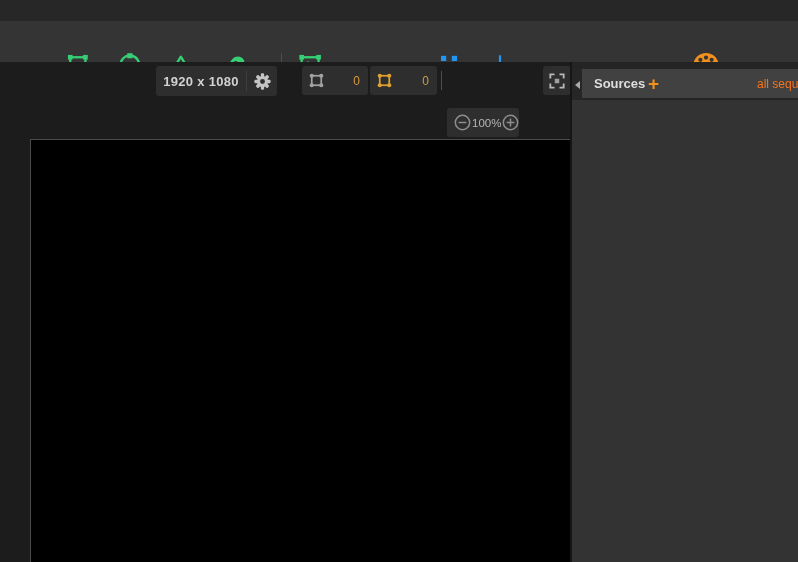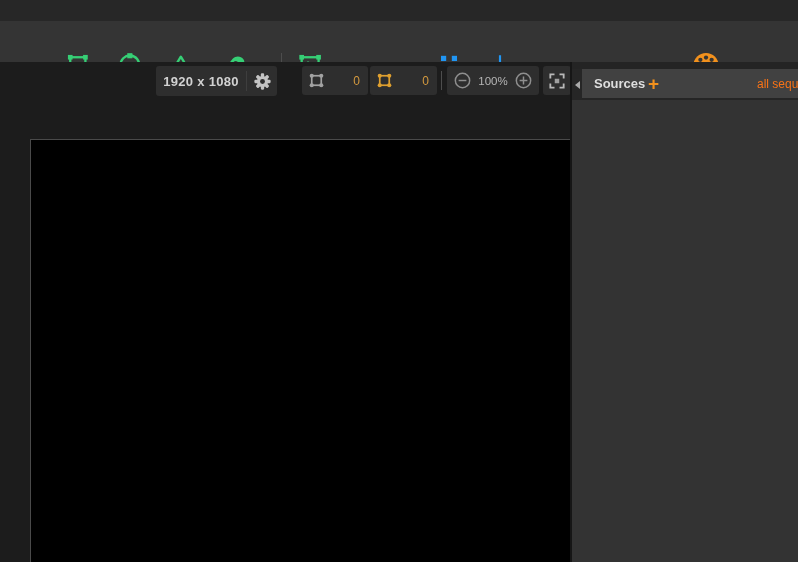--- a/index.html
+++ b/index.html
@@ -28,21 +28,21 @@
   .res-divider { width:1px; height:20px; background:#3e3e3e; }
   .gear-wrap { width:30px; display:flex; align-items:center; justify-content:center; cursor:pointer; }
 
   .val-box-a { left:302px; width:66px; height:29px; }
   .val-box-b { left:370px; width:67px; height:29px; }
   .val-box-a .icon-wrap, .val-box-b .icon-wrap { margin-left:5px; display:flex; }
   .val-text { flex:1; text-align:right; padding-right:8px; font-size:12px; color:#d49a3f; }
 
   .row-sep { left:441px; top:71px; width:1px; height:19px; background:#4d4d4d; }
 
-  .zoom-box { left:447px; width:92px; height:29px; justify-content:space-between; padding:12px 6px; }
+  .zoom-box { left:447px; width:72px; height:29px; justify-content:space-between; padding:12px 6px;margin-top:42px; }
   .zoom-level { font-size:11.5px; color:#b5b5b5; }
   .zoom-btn { display:flex; align-items:center; cursor:pointer; }
 
   .fit-box { left:543px; width:28px; height:29px; justify-content:center; cursor:pointer; }
 
   
   .viewport-area { left:0; top:62px; width:570px; height:500px; background:#1c1c1c; }
   .canvas {
     left:30px; top:77px; width:540px; height:423px;
     background:#000;

